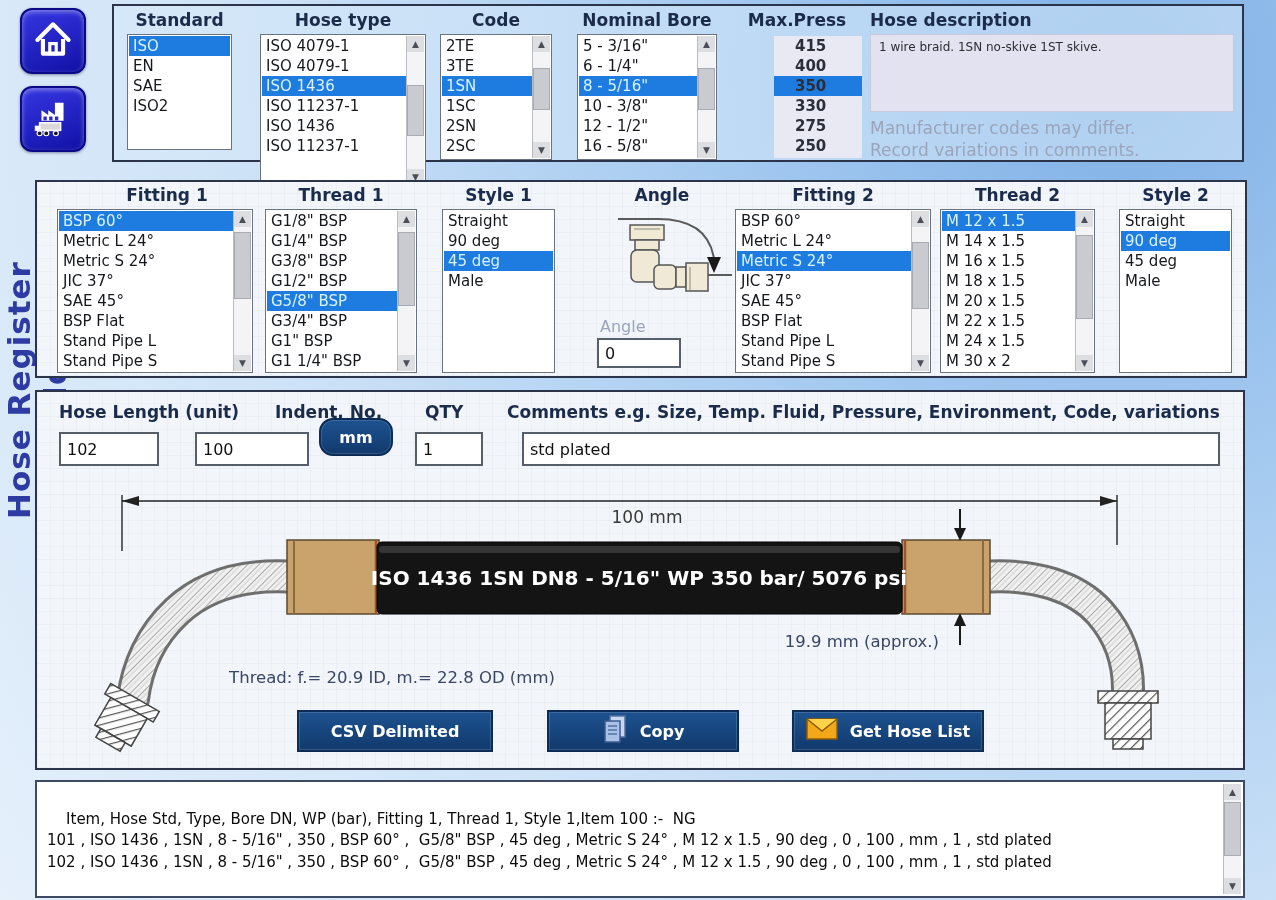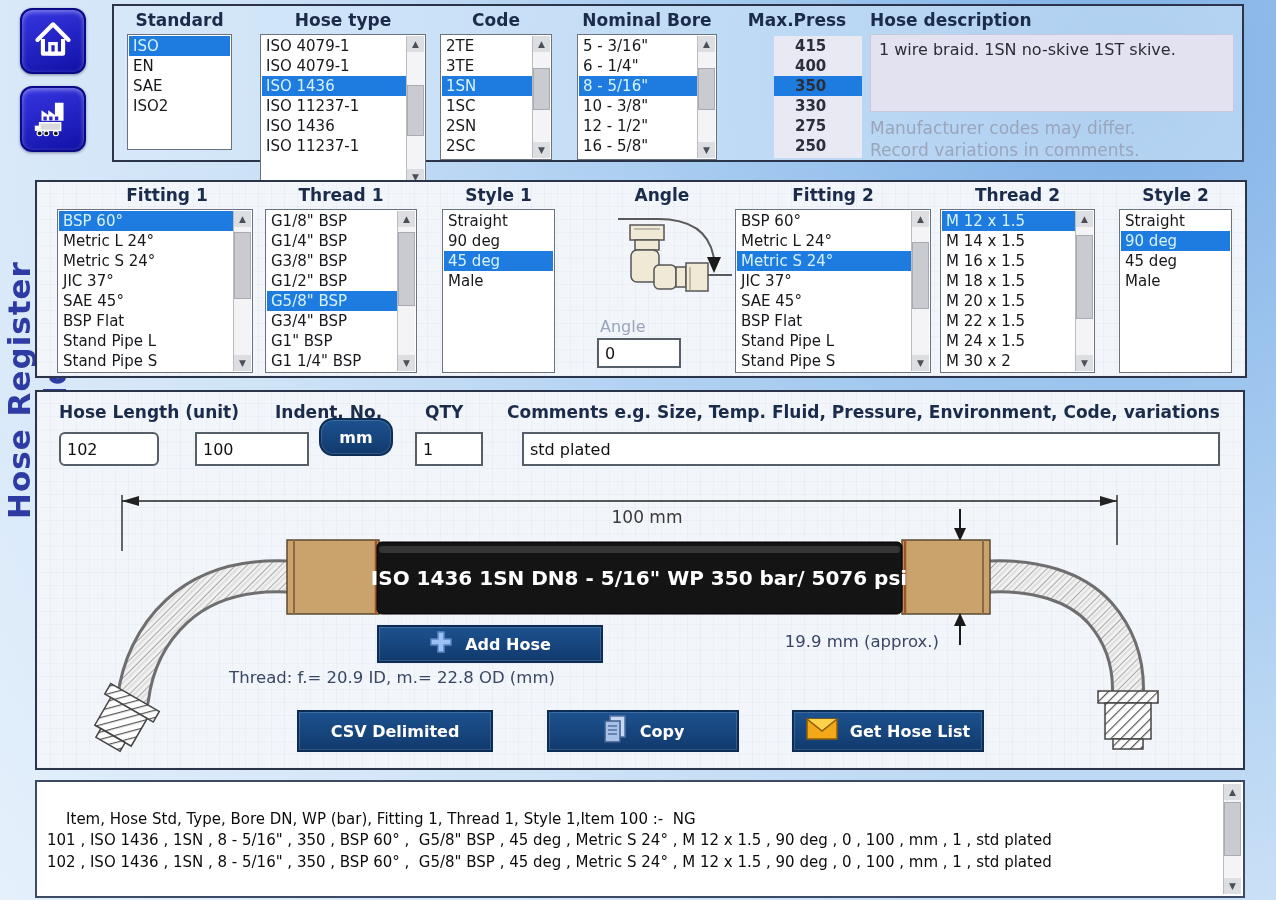--- a/index.html
+++ b/index.html
@@ -27,21 +27,21 @@
   .navbtn{position:absolute;width:62px;height:62px;border-radius:12px;
           background:linear-gradient(160deg,#3636e2,#1111a6);border:2px solid #0a0a86;
           box-shadow:inset 0 2px 5px rgba(255,255,255,.4), 0 1px 3px rgba(0,0,40,.4);
           display:flex;align-items:center;justify-content:center;}
   .bluebtn{position:absolute;background:linear-gradient(#1d528f,#113a6d);border:2px solid #0c2c55;color:#fff;
            font-weight:bold;font-size:16px;display:flex;align-items:center;justify-content:center;gap:12px;
            box-sizing:border-box;box-shadow:inset 0 0 0 1px rgba(255,255,255,.15);}
   .vtitle{position:absolute;left:-167px;top:368px;width:380px;height:44px;transform:rotate(-90deg);
           text-align:center;font-size:31px;font-weight:bold;color:#2e3ba2;letter-spacing:1px;}
   .hint{position:absolute;font-size:17px;color:#9aa5bb;}
-  .descbox{position:absolute;background:#e2e2f0;border:1px solid #c9c9dd;font-size:16px;color:#2a2d33;padding:5px 8px;box-sizing:border-box;}
+  .descbox{position:absolute;background:#e2e2f0;border:1px solid #c9c9dd;font-size:12px;color:#2a2d33;padding:5px 8px;box-sizing:border-box;}
   .fieldlabel{position:absolute;font-size:17px;font-weight:600;color:#1b2b4a;white-space:nowrap;}
   .dimtext{position:absolute;font-size:16.5px;color:#394664;white-space:nowrap;}
   .output{position:absolute;left:35px;top:780px;width:1210px;height:118px;background:#fff;border:2px solid #3d4a63;
           box-sizing:border-box;font-size:15px;line-height:21.5px;color:#0c0c0c;padding:5px 30px 5px 10px;white-space:pre-wrap;}
 </style>
 </head>
 <body>
 
 <div id="app">
 
@@ -287,21 +287,21 @@
     </div>
   </div>
 
   <div class="panel paper" style="left:35px;top:390px;width:1210px;height:380px;">
 
     <div class="fieldlabel" style="left:22px;top:10px;">Hose Length (unit)</div>
     <div class="fieldlabel" style="left:238px;top:10px;">Indent. No.</div>
     <div class="fieldlabel" style="left:388px;top:10px;">QTY</div>
     <div class="fieldlabel" style="left:470px;top:10px;">Comments e.g. Size, Temp. Fluid, Pressure, Environment, Code, variations</div>
 
-    <input class="input" style="left: 22px; top: 40px; width: 100px; height: 34px; border-radius: 6px;" value="102">
+    <input class="input" style="left: 22px; top: 40px; width: 100px; height: 34px;" value="102">
     <input class="input" style="left: 158px; top: 40px; width: 114px; height: 34px;" value="100">
     <div class="bluebtn" style="left:282px;top:26px;width:74px;height:38px;border-radius:14px;">
       <span>mm</span>
     </div>
     <input class="input" style="left: 378px; top: 40px; width: 68px; height: 34px;" value="1">
     <input class="input" style="left: 485px; top: 40px; width: 698px; height: 34px;" value="std plated">
 
     <svg style="position:absolute;left:50px;top:95px;" width="1110" height="283" viewBox="0 0 1110 283">
       <defs>
         <pattern id="braid" width="8" height="8" patternUnits="userSpaceOnUse" patternTransform="rotate(45)">
@@ -350,28 +350,20 @@
       <text x="552" y="98" text-anchor="middle" font-size="20" font-weight="bold" fill="#ffffff">ISO 1436 1SN DN8 - 5/16" WP 350 bar/ 5076 psi</text>
 
       <line x1="873" y1="22" x2="873" y2="46" stroke="#1a1a1a" stroke-width="2"></line>
       <polygon points="873,54 867,41 879,41" fill="#1a1a1a"></polygon>
       <line x1="873" y1="158" x2="873" y2="134" stroke="#1a1a1a" stroke-width="2"></line>
       <polygon points="873,126 867,139 879,139" fill="#1a1a1a"></polygon>
     </svg>
 
     <div class="dimtext" style="left:690px;top:240px;width:212px;text-align:right;">19.9 mm (approx.)</div>
 
-    <div class="bluebtn" style="left:340px;top:233px;width:226px;height:38px;">
-      <span>
-        <svg width="24" height="24" viewBox="0 0 24 24">
-          <path d="M9 2 H15 V9 H22 V15 H15 V22 H9 V15 H2 V9 H9 Z" fill="#9cc2f5" stroke="#5a86c8" stroke-width="1.5"></path>
-        </svg>
-      </span>
-      <span>Add Hose</span>
-    </div>
 
     <div class="dimtext" style="left:160px;top:276px;width:390px;text-align:center;">Thread: f.= 20.9 ID, m.= 22.8 OD (mm)</div>
 
     <div class="bluebtn" style="left:260px;top:318px;width:196px;height:42px;">
       <span>CSV Delimited</span>
     </div>
     <div class="bluebtn" style="left:510px;top:318px;width:192px;height:42px;">
       <span>
         <svg width="26" height="30" viewBox="0 0 26 30">
           <rect x="8" y="2" width="15" height="21" fill="#c8d8f0" stroke="#51719f" stroke-width="1.5"></rect>

